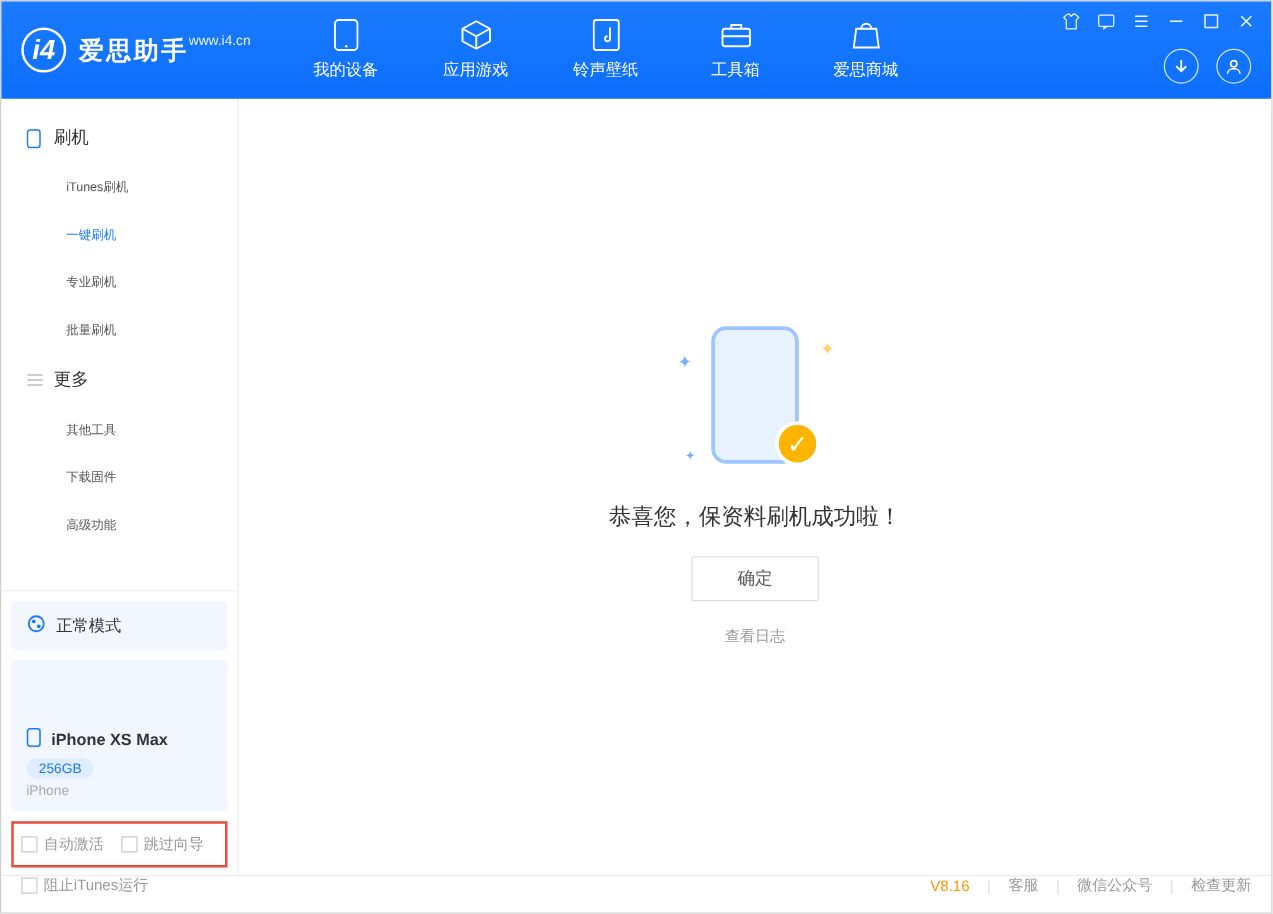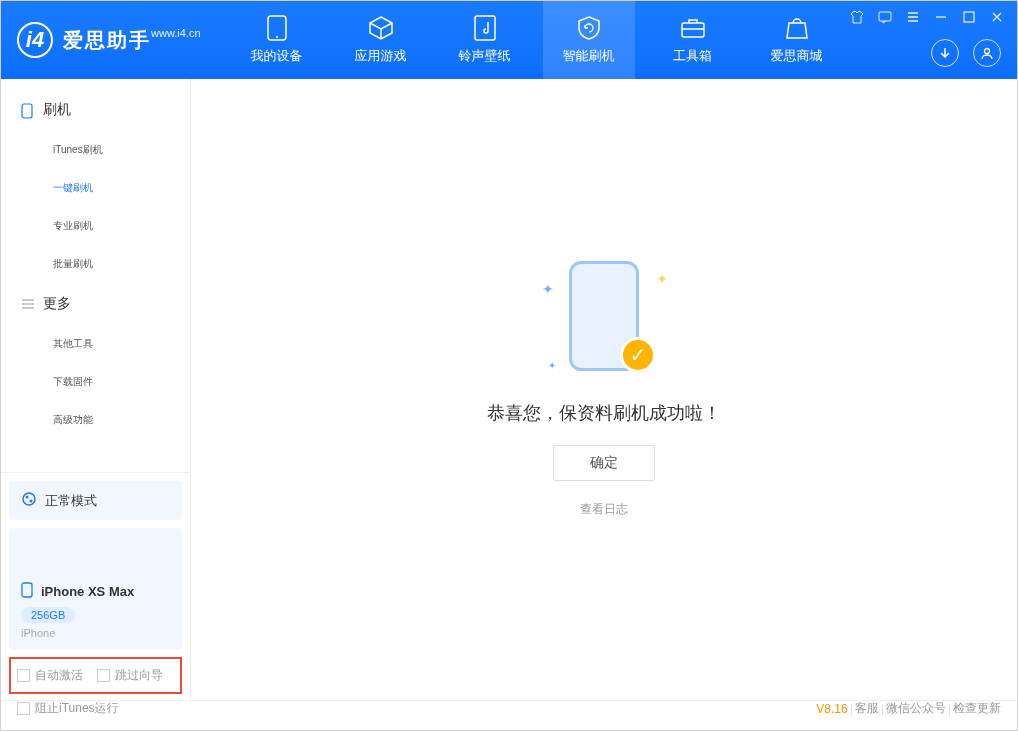--- a/index.html
+++ b/index.html
@@ -44,21 +44,21 @@
 .result-illus { position: relative; width: 140px; height: 120px; }
 .phone-shape { width: 70px; height: 110px; border: 3px solid #9ec5ff; border-radius: 12px; background: #e8f2ff; position: absolute; left: 35px; top: 0; }
 .check-badge { position: absolute; width: 36px; height: 36px; background: #ffb400; border-radius: 50%; right: 18px; bottom: 8px; display: flex; align-items: center; justify-content: center; color: #fff; font-size: 20px; border: 3px solid #fff; }
 .sparkle { position: absolute; color: #6fb1ff; font-size: 14px; }
 .result-text { font-size: 18px; color: #333; }
 .ok-btn { padding: 8px 36px; border: 1px solid #ddd; background: #fff; font-size: 14px; color: #555; cursor: pointer; border-radius: 2px; }
 .log-link { font-size: 12px; color: #999; cursor: pointer; }
 
 .statusbar { height: 16px; border-top: 1px solid #eee; display: flex; align-items: center; padding: 0 16px; font-size: 12px; color: #999; }
 .status-left { display: flex; align-items: center; gap: 6px; }
-.status-right { margin-left: auto; display: flex; align-items: center; gap: 2px; }
+.status-right { margin-left: auto; display: flex; align-items: center; gap: 14px; }
 .status-sep { color: #ddd; }
 .status-link { cursor: pointer; }
 .ver { color: #ff9500; }
 </style>
 </head>
 <body>
 
 <div class="titlebar">
   <div class="logo-area">
     <div class="logo-icon">i4</div>
@@ -87,30 +87,20 @@
       <span>应用游戏</span>
     </div>
     <div class="top-tab">
       <span class="top-tab-icon">
           <svg width="22" height="26" viewBox="0 0 22 26">
             <rect x="1" y="1" width="20" height="24" rx="2" fill="none" stroke="#fff" stroke-width="1.5"></rect>
             <path d="M14 7 L14 16 A2 2 0 1 1 12 14" fill="none" stroke="#fff" stroke-width="1.5"></path>
           </svg>
         </span>
       <span>铃声壁纸</span>
-    </div>
-    <div class="top-tab active">
-      <span class="top-tab-icon">
-          <svg width="26" height="26" viewBox="0 0 26 26">
-            <path d="M13 2 L23 6 L23 13 C23 19 18 23 13 24 C8 23 3 19 3 13 L3 6 Z" fill="none" stroke="#fff" stroke-width="1.5"></path>
-            <path d="M9 13 A4 4 0 1 1 13 17" fill="none" stroke="#fff" stroke-width="1.3"></path>
-            <path d="M9 13 L9 10 M9 13 L12 13" stroke="#fff" stroke-width="1.3"></path>
-          </svg>
-        </span>
-      <span>智能刷机</span>
     </div>
     <div class="top-tab">
       <span class="top-tab-icon">
           <svg width="26" height="22" viewBox="0 0 26 22">
             <rect x="2" y="6" width="22" height="14" rx="2" fill="none" stroke="#fff" stroke-width="1.5"></rect>
             <path d="M9 6 L9 3 L17 3 L17 6 M2 12 L24 12" stroke="#fff" stroke-width="1.5" fill="none"></path>
           </svg>
         </span>
       <span>工具箱</span>
     </div>

